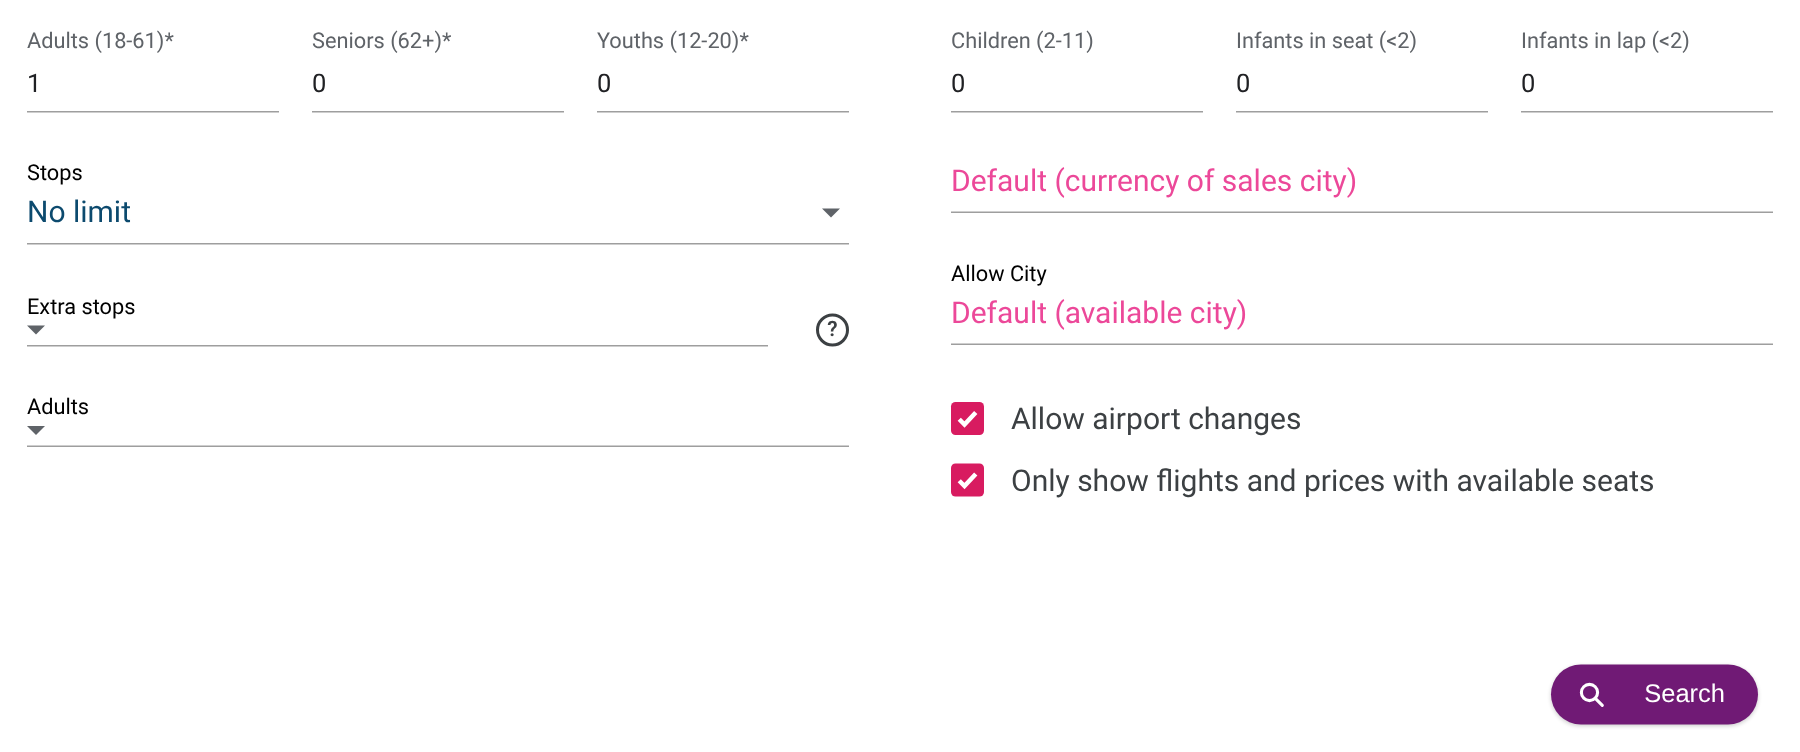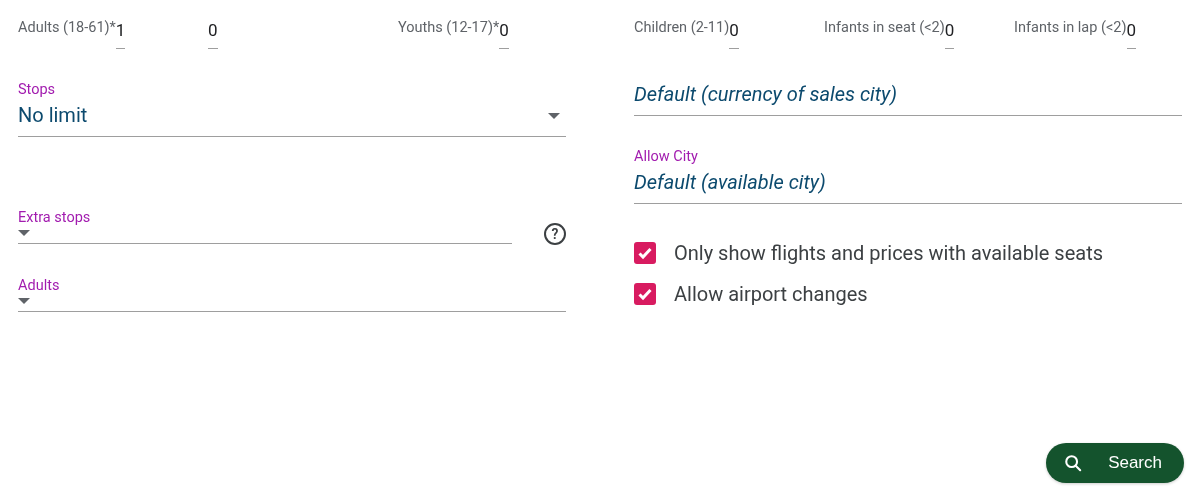--- a/index.html
+++ b/index.html
@@ -22,21 +22,21 @@
       flex-direction: column;
     }
     .passenger-row {
       display: flex;
       gap: 22px;
       margin-bottom: 32px;
     }
     .passenger-field {
       flex: 1;
       display: flex;
-      flex-direction: row;
+      flex-direction: column;
     }
     .small-label {
       font-size: 14.5px;
       color: #5f6368;
       margin-bottom: 9px;
       white-space: nowrap;
     }
     .passenger-value {
       font-size: 17px;
       color: #202124;
@@ -44,53 +44,51 @@
       border-bottom: 1px solid #9e9e9e;
       cursor: text;
       line-height: 1.3;
     }
     .field-block {
       margin-bottom: 32px;
       position: relative;
     }
     .field-label {
       font-size: 14.5px;
-      color: #a21caf;
+      color: #000000;
       margin-bottom: 4px;
     }
     .field-value-row {
       display: flex;
       align-items: center;
       border-bottom: 1px solid #9e9e9e;
       padding-bottom: 7px;
       cursor: pointer;
     }
     .field-value {
       flex: 1;
       font-size: 20px;
       color: #0c4a6e;
       line-height: 1.35;
     }
     .field-value.placeholder {
-      color: #0c4a6e;
-      font-style: italic;
+      color: #ec4899;
     }
     .dropdown-caret {
       width: 0;
       height: 0;
       border-left: 6px solid transparent;
       border-right: 6px solid transparent;
       border-top: 6px solid #5f6368;
       margin-right: 6px;
     }
     .extra-stops-wrap {
       display: flex;
-      align-items: flex-start;
+      align-items: center;
       gap: 32px;
-      margin-top: 40px;
     }
     .extra-stops-wrap .field-block {
       flex: 1;
       margin-bottom: 0;
     }
     .extra-stops-container {
       margin-bottom: 32px;
     }
     .help-icon {
       width: 22px;
@@ -132,22 +130,22 @@
       fill: none;
     }
     .checkbox-label {
       font-size: 20px;
       color: #3c4043;
       line-height: 1.35;
     }
     .search-button {
       position: absolute;
       bottom: 18px;
-      right: 16px;
-      background: #14532d;
+      right: 28px;
+      background: #701a75;
       color: #fff;
       border: none;
       border-radius: 22px;
       padding: 10px 22px 10px 18px;
       font-size: 17px;
       display: flex;
       align-items: center;
       gap: 26px;
       cursor: pointer;
       box-shadow: 0 1px 3px rgba(0,0,0,0.2);
@@ -176,24 +174,25 @@
 <div class="columns">
 
   <div class="col">
 
     <div class="passenger-row">
       <div class="passenger-field">
         <div class="small-label">Adults (18-61)*</div>
         <div class="passenger-value">1</div>
       </div>
       <div class="passenger-field">
-        <div class="passenger-value">0</div>
-      </div>
-      <div class="passenger-field">
-        <div class="small-label">Youths (12-17)*</div>
+        <div class="small-label">Seniors (62+)*</div>
+        <div class="passenger-value">0</div>
+      </div>
+      <div class="passenger-field">
+        <div class="small-label">Youths (12-20)*</div>
         <div class="passenger-value">0</div>
       </div>
     </div>
 
     <div class="field-block">
       <div class="field-label">Stops</div>
       <div class="field-value-row">
         <div class="field-value">No limit</div>
         <div class="dropdown-caret"></div>
       </div>
@@ -250,29 +249,29 @@
       </div>
     </div>
 
     <div class="checkboxes">
       <div class="checkbox-row">
         <div class="checkbox-box">
           <svg viewBox="0 0 16 16">
               <polyline points="2.5,8.5 6,12 13.5,4"></polyline>
             </svg>
         </div>
-        <div class="checkbox-label">Only show flights and prices with available seats</div>
+        <div class="checkbox-label">Allow airport changes</div>
       </div>
       <div class="checkbox-row">
         <div class="checkbox-box">
           <svg viewBox="0 0 16 16">
               <polyline points="2.5,8.5 6,12 13.5,4"></polyline>
             </svg>
         </div>
-        <div class="checkbox-label">Allow airport changes</div>
+        <div class="checkbox-label">Only show flights and prices with available seats</div>
       </div>
     </div>
 
   </div>
 </div>
 
 <button class="search-button">
   <svg class="search-icon" viewBox="0 0 20 20">
     <circle cx="8.5" cy="8.5" r="6"></circle>
     <line x1="13" y1="13" x2="18" y2="18"></line>

